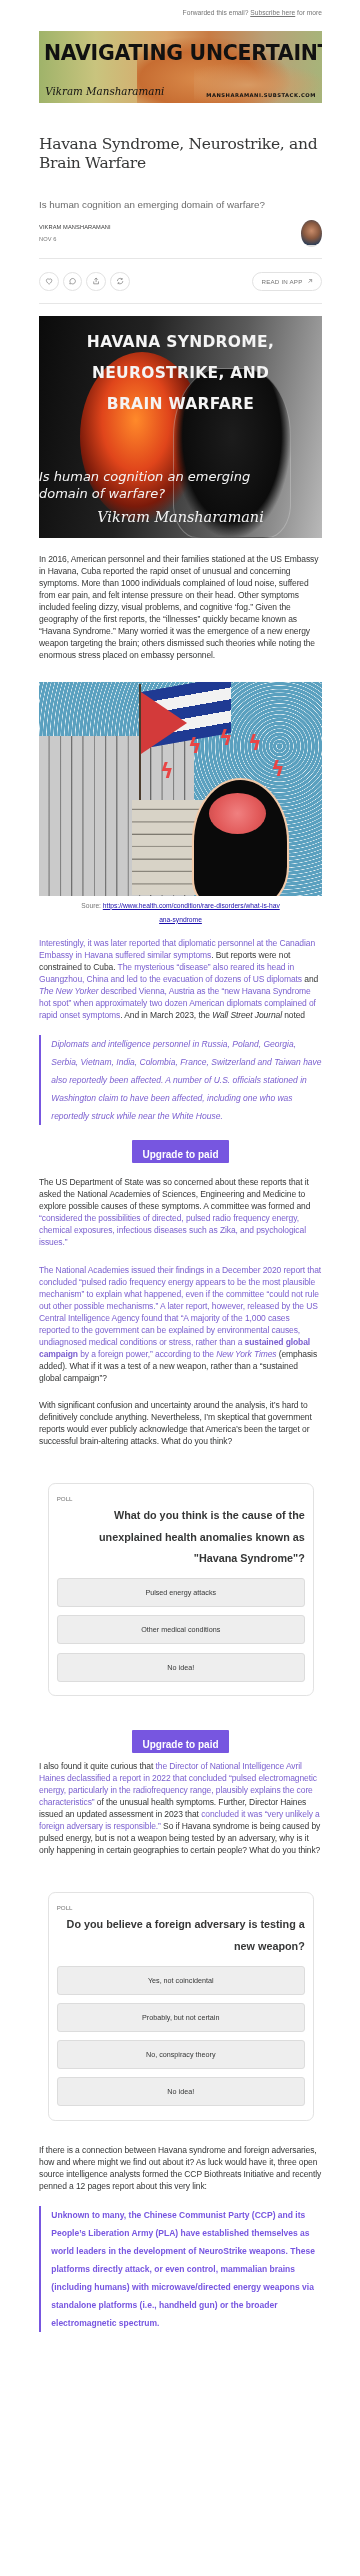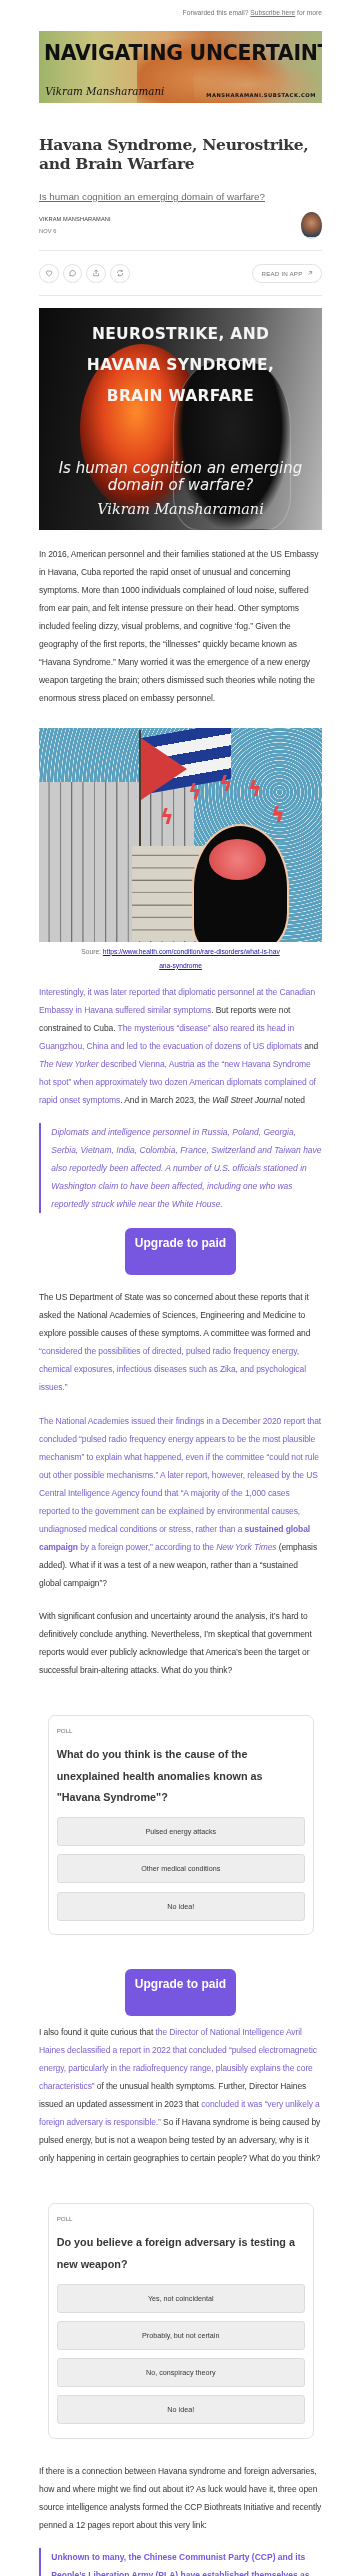--- a/index.html
+++ b/index.html
@@ -38,27 +38,27 @@
   }
   .banner .sig {
     position: absolute; left: 6.2px; top: 54px; font-style: italic;
     font-family: "DejaVu Serif", serif; font-size: 10.3px; color: #111;
   }
   .banner .url {
     position: absolute; right: 6.2px; top: 61px; font-weight: bold;
     font-size: 5.2px; letter-spacing: 0.5px; color: #111;
   }
   h1.post-title {
-    font-family: "DejaVu Serif", serif; font-weight: bold;
+    font-family: "DejaVu Serif", serif; font-weight: normal;
     font-size: 15.5px; line-height: 1.25; color: #363737;
     margin-top: 32px; letter-spacing: -0.3px;
   }
   .subtitle {
     font-family: "Liberation Sans", sans-serif;
-    font-size: 9.8px; color: #6b6b6b; margin-top: 17px; text-decoration: underline;
+    font-size: 9.8px; color: #6b6b6b; margin-top: 25px;
   }
   .meta-row { display: flex; justify-content: space-between; align-items: center; margin-top: 10.3px; }
   .byline { font-size: 5.7px; color: #363737; letter-spacing: 0.1px; line-height: 1.6; font-family: "Liberation Sans", sans-serif; }
   .byline .date { color: #757575; margin-top: 3.1px; display: block; }
   .avatar {
     width: 20.6px; height: 27px; border-radius: 50%;
     background: radial-gradient(circle at 50% 40%, #c98c6a 0%, #8a5a40 40%, #2c3e57 75%, #ddd 76%);
   }
   hr.rule { border: none; border-top: 0.5px solid #e6e6e6; margin: 0; }
   .action-bar { display: flex; justify-content: space-between; align-items: center; height: 44px; }
@@ -83,30 +83,30 @@
   .hero .hand {
     position: absolute; left: 134px; top: 52px; width: 118px; height: 170px; border-radius: 40% 40% 20% 20%;
     background: radial-gradient(ellipse at 50% 40%, #1c1c1c 0%, #0c0c0c 60%, rgba(0,0,0,0) 72%);
     border: 1px solid rgba(220,220,220,0.35);
   }
   .hero .h-title {
     position: absolute; top: 11.3px; left: 0; width: 100%; text-align: center;
     color: #f4f4f4; font-weight: bold; font-size: 15.5px; line-height: 31px; letter-spacing: 0.3px;
   }
   .hero .h-sub {
-    position: absolute; top: 152px; left: 0; width: 100%; text-align: center;
-    color: #f4f4f4; font-style: italic; font-size: 15px; line-height: 17.5px;
+    position: absolute; top: 152px; left: 0; width: 100%; 
+    color: #f4f4f4; font-style: italic; font-size: 13px; line-height: 17.5px;
   }
   .hero .h-sig {
     position: absolute; top: 193px; left: 0; width: 100%; text-align: center;
     color: #f4f4f4; font-style: italic; font-family: "DejaVu Serif", serif; font-size: 14.4px;
   }
   .body-text {
     font-family: "Liberation Sans", sans-serif;
-    font-size: 8.5px; line-height: 18px; color: #363737; margin-top: 15.5px;
+    font-size: 8.5px; line-height: 12px; color: #363737; margin-top: 15.5px;
     letter-spacing: -0.1px;
   }
   .body-text .lk { color: #7a5fcf; }
   .body-text i { font-style: italic; }
   .body-text b { font-weight: bold; }
   .figure { margin-top: 20.6px; text-align: center; }
   .fig-cuba {
     width: 283px; height: 214px; position: relative; overflow: hidden;
     background:
       repeating-radial-gradient(circle at 85% 30%, #5aa0bf 0px, #5aa0bf 2.6px, #e8f1f4 3.1px, #5aa0bf 3.6px);
@@ -146,32 +146,32 @@
   }
   .caption a { color: #1a0dab; text-decoration: underline; word-break: break-all; }
   blockquote.bq {
     border-left: 2.1px solid #7756e0; padding-left: 10.3px; margin-top: 14.4px;
     font-family: "Liberation Sans", sans-serif; font-size: 8.5px; line-height: 18px;
     color: #7a5fcf; font-style: italic;
   }
   blockquote.bq.strong { font-style: normal; font-weight: bold; color: #7756e0; }
   .btn-wrap { text-align: center; margin-top: 14.4px; }
   .btn {
-    display: inline-block; background: #7756e0; color: #ffffff; border-radius: 6px;
-    font-family: "Liberation Sans", sans-serif; font-weight: bold; font-size: 12px;
-    padding: 0 10.3px; height: 47px; line-height: 30px; min-width: 74px; text-align: center;
+    display: inline-block; background: #7756e0; color: #ffffff; border-radius: 1px;
+    font-family: "Liberation Sans", sans-serif; font-weight: bold; font-size: 10px;
+    padding: 0 10.3px; height: 23px; line-height: 30px; min-width: 74px; text-align: center;
   }
   .poll {
     width: 266px; margin: 36px auto 0; border: 0.5px solid #e2e2e2; border-radius: 7.2px;
     padding: 11.3px 7.7px 13.4px 8.2px;
   }
   .poll .label { font-size: 6.2px; color: #757575; font-family: "Liberation Sans", sans-serif; }
   .poll .q {
     font-family: "Liberation Sans", sans-serif; font-weight: bold; font-size: 10.8px; line-height: 21.6px;
-    color: #363737; margin-top: 10px;
+    color: #363737; margin-top: 3px; text-align: right;
   }
   .poll .opt {
     height: 29px; margin-top: 8.2px; border: 0.5px solid #dcdcdc; border-radius: 3.1px;
     background: #eeeeee; display: flex; align-items: center; justify-content: center;
     font-family: "Liberation Sans", sans-serif; font-size: 7.2px; color: #363737;
   }
   .poll .opt:first-of-type { margin-top: 7.2px; }
   svg { display: block; }
 </style>
 </head>
@@ -235,22 +235,22 @@
           </svg>
       </div>
     </div>
 
     <hr class="rule">
 
     <div class="hero">
       <div class="brain"></div>
       <div class="hand"></div>
       <div class="h-title">
+        <div>HAVANA SYNDROME,</div>
         <div>NEUROSTRIKE, AND</div>
-        <div>HAVANA SYNDROME,</div>
         <div>BRAIN WARFARE</div>
       </div>
       <div class="h-sub">
         <div>Is human cognition an emerging</div>
         <div>domain of warfare?</div>
       </div>
       <div class="h-sig">Vikram Mansharamani</div>
     </div>
 
     <p class="body-text">In 2016, American personnel and their families stationed at the US Embassy in Havana, Cuba reported the rapid onset of unusual and concerning symptoms. More than 1000 individuals complained of loud noise, suffered from ear pain, and felt intense pressure on their head. Other symptoms included feeling dizzy, visual problems, and cognitive ‘fog.” Given the geography of the first reports, the “illnesses” quickly became known as “Havana Syndrome.” Many worried it was the emergence of a new energy weapon targeting the brain; others dismissed such theories while noting the enormous stress placed on embassy personnel.</p>

